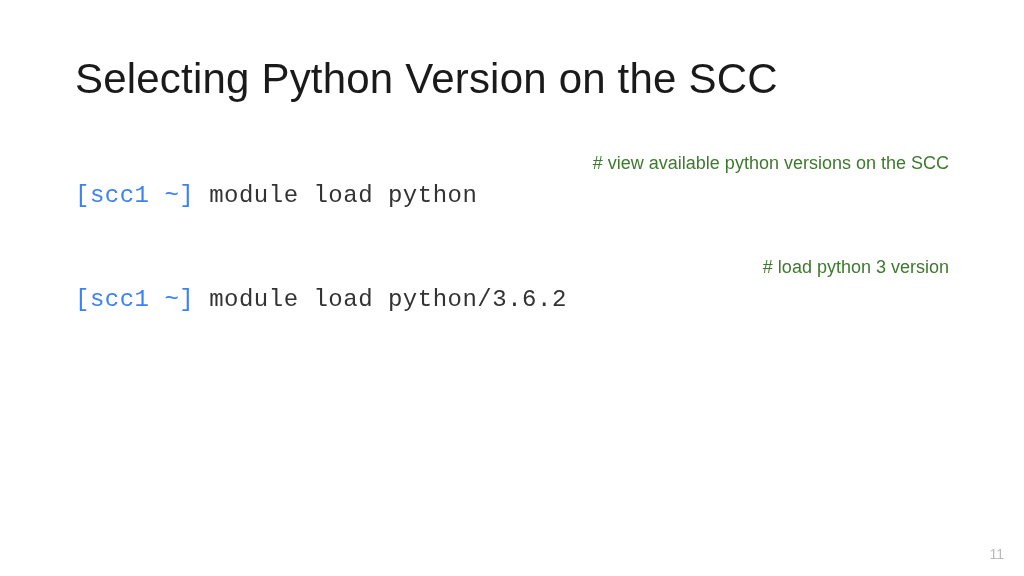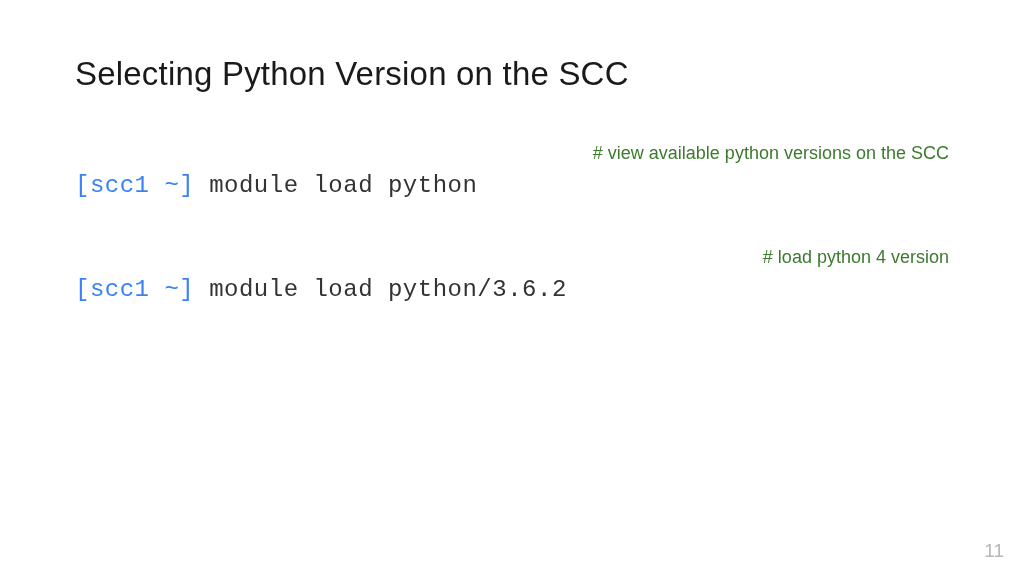--- a/index.html
+++ b/index.html
@@ -9,21 +9,21 @@
     }
     body {
       width: 1024px;
       height: 576px;
       background: #ffffff;
       font-family: "Segoe UI", Arial, sans-serif;
       position: relative;
       padding: 55px 75px 0 75px;
     }
     .title {
-      font-size: 33px;
+      font-size: 42px;
       font-weight: 400;
       color: #1a1a1a;
       margin-bottom: 50px;
       letter-spacing: 0.2px;
     }
     .comment {
       font-size: 18px;
       color: #3d7a2e;
       margin-bottom: 8px;
       font-weight: 400;
@@ -38,37 +38,37 @@
     .prompt {
       color: #3b82f6;
     }
     .command {
       color: #333333;
     }
     .page-number {
       position: absolute;
       bottom: 14px;
       right: 20px;
-      font-size: 19px;
+      font-size: 14px;
       color: #b8b8b8;
       text-align: right;
     }
   </style>
 </head>
 <body>
 
 <h1 class="title">Selecting Python Version on the SCC</h1>
 
 <div>
   <div class="comment"># view available python versions on the SCC</div>
   <div class="command-line">
     <span class="prompt">[scc1 ~] </span><span class="command">module load python</span>
   </div>
 </div>
 
 <div>
-  <div class="comment"># load python 4 version</div>
+  <div class="comment"># load python 3 version</div>
   <div class="command-line">
     <span class="prompt">[scc1 ~] </span><span class="command">module load python/3.6.2</span>
   </div>
 </div>
 
 <div class="page-number">11</div>
 
 </body></html>

